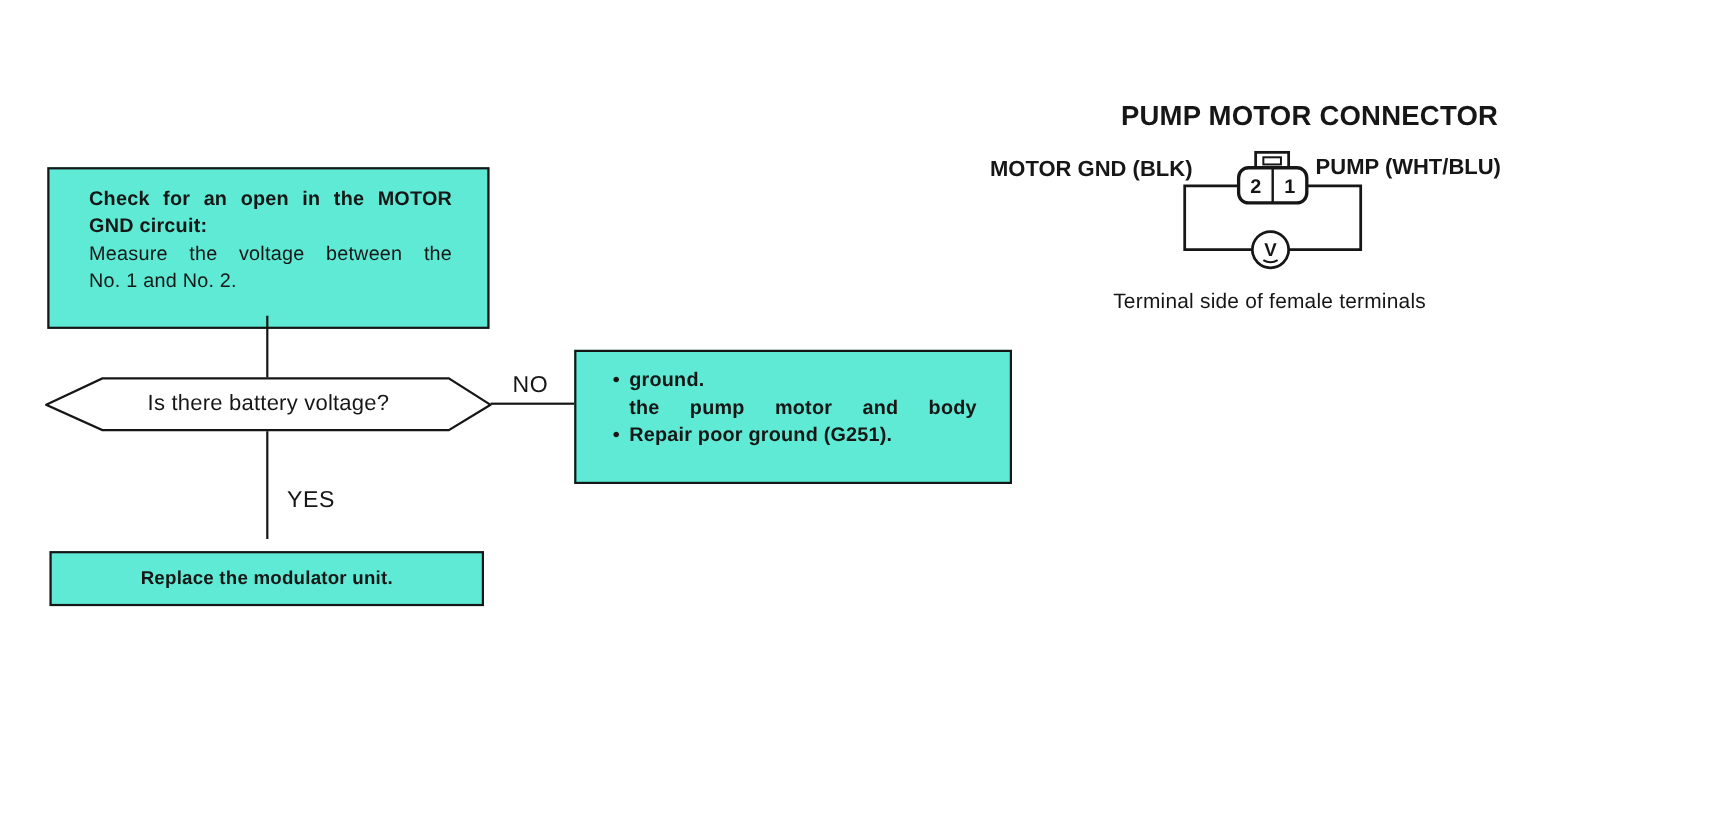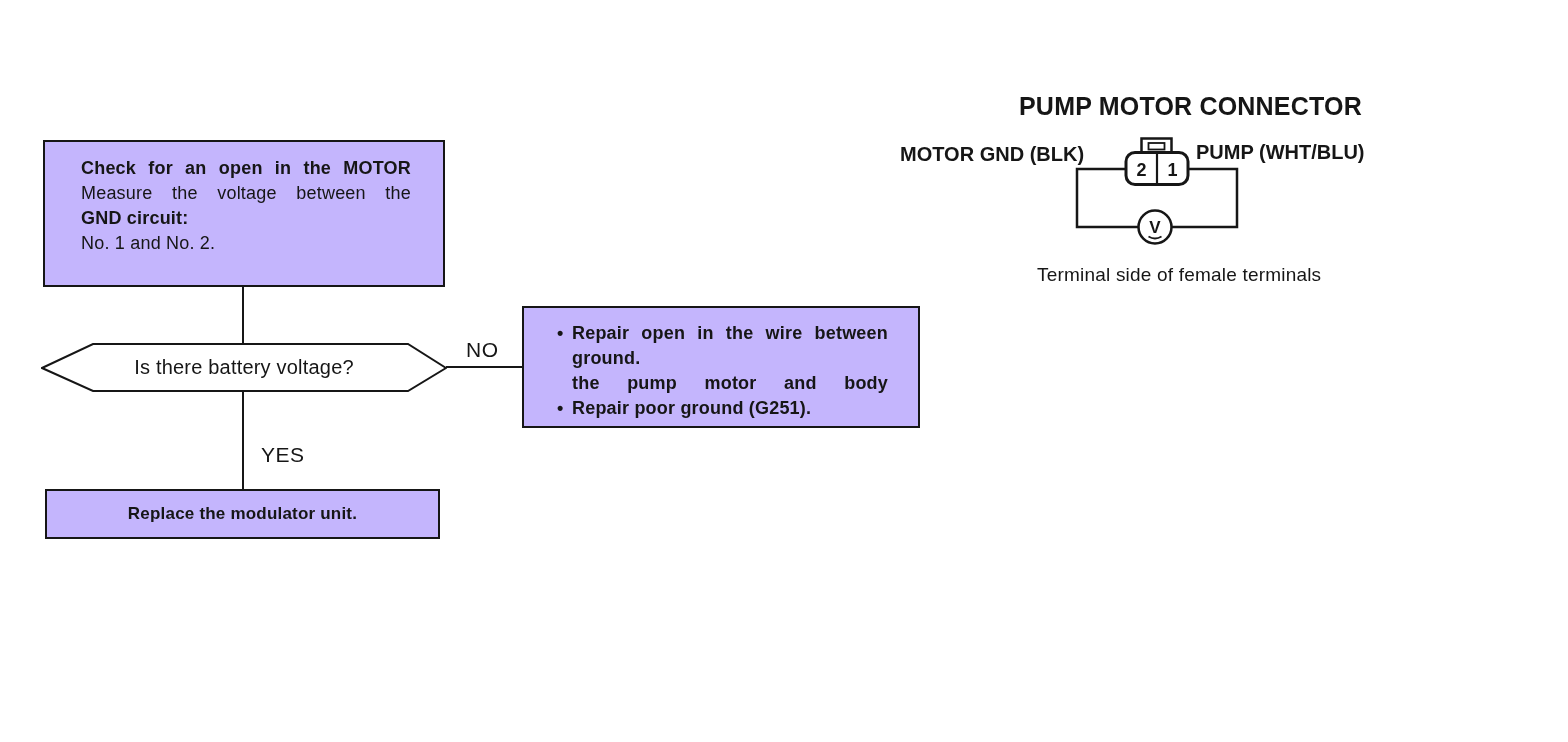--- a/index.html
+++ b/index.html
@@ -8,21 +8,22 @@
     background: #ffffff;
     font-family: "Liberation Sans", "DejaVu Sans", sans-serif;
     color: #161616;
     position: relative;
     overflow: hidden;
   }
   .abs { position: absolute; }
   .box {
     position: absolute;
     border: 2px solid #161616;
-    background: #c4b5fd;
+    background: #5eead4;
+    margin-top: 12px;
   }
   .wire { position: absolute; background: #161616; }
   .txt { font-size: 18px; line-height: 25px; letter-spacing: 0.2px; }
   .b { font-weight: 700; }
   .jline { width: 330px; text-align: justify; }
   .stretch { text-align-last: justify; }
 
   
   #step-box { left: 43px; top: 140px; width: 402px; height: 147px; padding: 14px 28px 0 36px; }
 
@@ -53,48 +54,48 @@
     left: 45px; top: 489px; width: 395px; height: 50px;
     display: flex; align-items: center; justify-content: center;
     font-size: 17px; font-weight: 700; letter-spacing: 0.2px;
   }
 
   
   #connector-title { left: 1019px; top: 92px; font-size: 25px; font-weight: 700; letter-spacing: 0.2px; }
   #connector-left-label { left: 900px; top: 143px; width: 222px; text-align: left; font-size: 20px; font-weight: 700; }
   #connector-right-label { left: 1196px; top: 141px; font-size: 20px; font-weight: 700; }
   #connector-svg { left: 1065px; top: 130px; }
-  #connector-caption { left: 1037px; top: 264px; font-size: 19px; letter-spacing: 0.2px; }
+  #connector-caption { left: 1012px; top: 264px; font-size: 19px; letter-spacing: 0.2px; }
 </style>
 </head>
 <body>
 
 <div id="step-box" class="box txt">
   <div class="jline stretch b">Check for an open in the MOTOR</div>
+  <div class="jline b">GND circuit:</div>
   <div class="jline stretch">Measure the voltage between the</div>
-  <div class="jline b">GND circuit:</div>
   <div class="jline">No. 1 and No. 2.</div>
 </div>
 
 <div id="line-step-to-decision" class="wire"></div>
 
 <svg id="decision-wrap" class="abs" width="406" height="51" viewBox="0 0 406 51">
   <polygon points="1,26 52,2 367,2 405,26 367,49 52,49" fill="#ffffff" stroke="#161616" stroke-width="2"></polygon>
 </svg>
 <div id="decision-label" class="abs">Is there battery voltage?</div>
 
 <div id="line-no" class="wire"></div>
 <div id="no-label" class="branch-label">NO</div>
 
 <div id="line-yes" class="wire"></div>
 <div id="yes-label" class="branch-label">YES</div>
 
 <div id="no-box" class="box txt">
   <div class="nline stretch">
-    <span class="bullet">•</span><span>Repair open in the wire between</span>
+    <span class="bullet">•</span>
   </div>
   <div class="nline">ground.</div>
   <div class="nline stretch">the pump motor and body</div>
   <div class="nline">
     <span class="bullet">•</span><span>Repair poor ground (G251).</span>
   </div>
 </div>
 
 <div id="yes-box" class="box">
   <span>Replace the modulator unit.</span>

